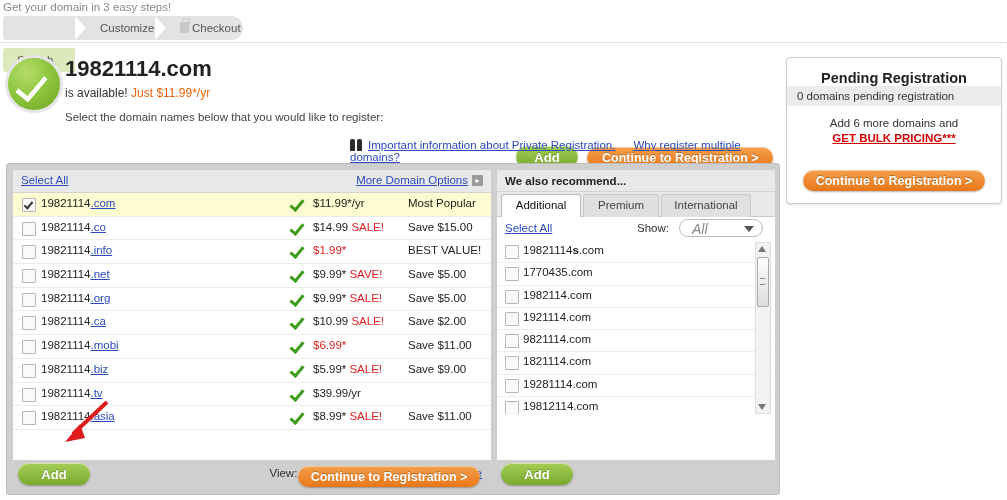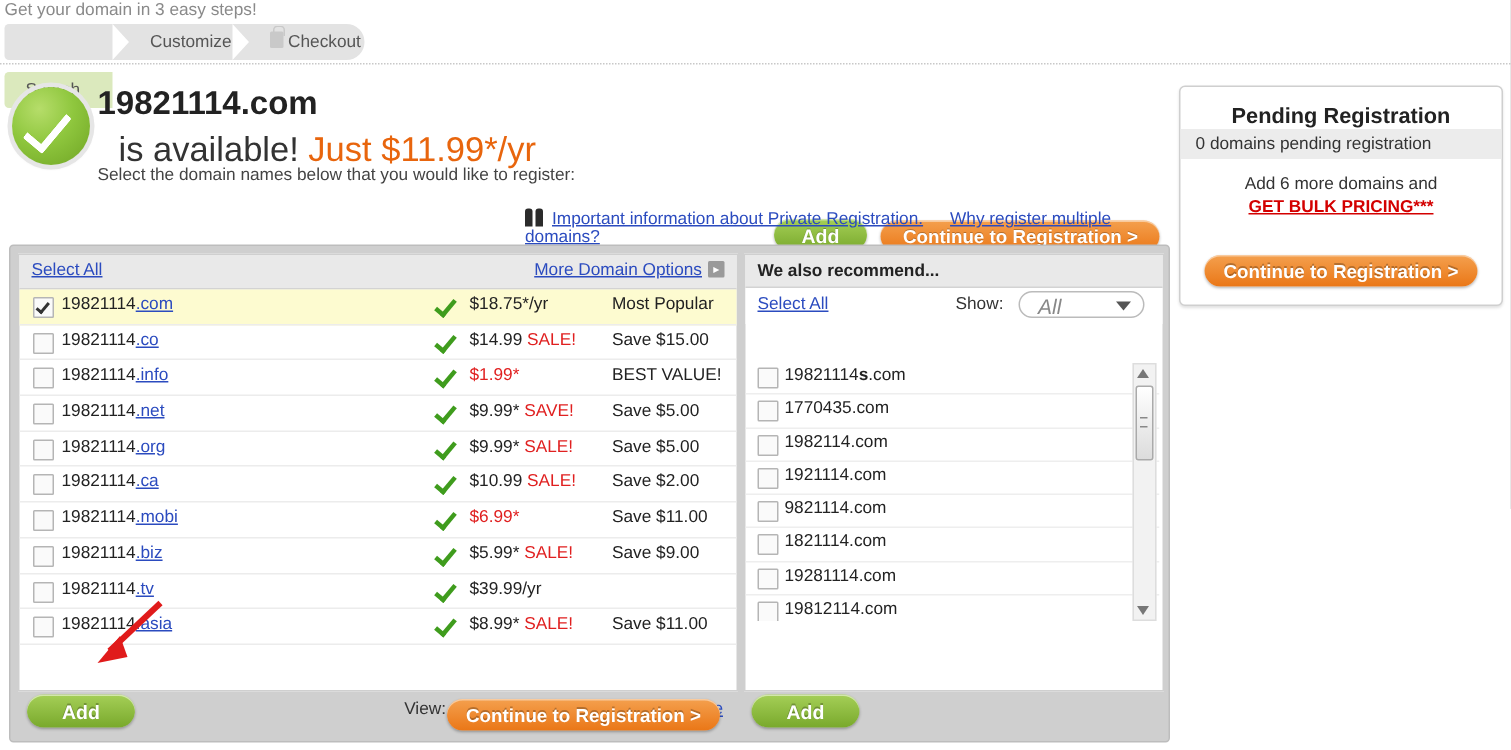--- a/index.html
+++ b/index.html
@@ -32,21 +32,21 @@
   .dotted{position:absolute;left:0;top:42px;width:1007px;border-top:1px dotted #c8c8c8;}
 
   
   .result{position:absolute;left:0;top:48px;width:1007px;height:100px;}
   .check-badge{position:absolute;left:8px;top:10px;width:52px;height:52px;border-radius:50%;
      background:radial-gradient(circle at 35% 28%, #b6dd6a 0%, #8fc73e 45%, #6fa424 100%);
      box-shadow:0 0 0 3px #e6e6e6, 0 1px 3px rgba(0,0,0,.35);}
   .check-badge:after{content:"";position:absolute;left:15px;top:12px;width:12px;height:26px;
      border:5px solid #fff;border-top:none;border-left:none;transform:rotate(40deg);border-radius:2px;}
   .dom-title{position:absolute;left:65px;top:8px;font-size:22px;font-weight:bold;color:#222;}
-  .avail-line{position:absolute;left:65px;top:38px;font-size:23px;color:#333;margin-left:14px;}
+  .avail-line{position:absolute;left:65px;top:38px;font-size:12px;color:#333;}
   .avail-line .price{color:#e8650d;}
   .sub-note{position:absolute;left:65px;top:63px;font-size:11.5px;color:#444;}
 
   .hdr-btns{position:absolute;left:516px;top:98px;}
   .btn{display:inline-block;border:none;cursor:pointer;color:#fff;font-weight:bold;
        font-family:"Liberation Sans",sans-serif;text-align:center;}
   .btn-green{background:linear-gradient(#a5cf57,#79a92c);border-radius:11px;
        box-shadow:inset 0 1px 0 rgba(255,255,255,.5),0 1px 2px rgba(0,0,0,.3);
        text-shadow:0 -1px 0 rgba(0,0,0,.25);}
   .btn-orange{background:linear-gradient(#f4a04e,#ea7717);border-radius:11px;
@@ -198,21 +198,21 @@
   <div class="dom-box">
     <div class="dom-head">
       <a class="lnk sel-all" href="#">Select All</a>
       <span class="mdo"><a class="lnk" href="#">More Domain Options</a><span class="mini-chev">▸</span></span>
     </div>
     <div id="domain-rows">
         <div class="drow sel">
           <span class="cb on"></span>
           <span class="dname">19821114<u>.com</u></span>
           <span class="tick"></span>
-          <span class="dprice">$18.75*/yr</span>
+          <span class="dprice">$11.99*/yr</span>
           <span class="dsave">Most Popular</span>
         </div>
         <div class="drow">
           <span class="cb"></span>
           <span class="dname">19821114<u>.co</u></span>
           <span class="tick"></span>
           <span class="dprice">$14.99 <span class="sale">SALE!</span></span>
           <span class="dsave">Save $15.00</span>
         </div>
         <div class="drow">
@@ -281,20 +281,25 @@
       <b><a href="#">Available</a></b>
       <span>|</span>
       <a href="#">Backorder</a>
       <span>|</span>
       <a href="#">Unavailable</a>
     </span>
   </div>
 
   <div class="rec-box">
     <div class="rec-head">We also recommend...</div>
+    <div class="tabs">
+      <div class="tab tab1 on">Additional</div>
+      <div class="tab tab2">Premium</div>
+      <div class="tab tab3">International</div>
+    </div>
     <div class="rec-tools">
       <a class="lnk sel-all" href="#">Select All</a>
       <span class="show-lbl">Show:</span>
       <div class="show-sel">
         <span>All</span>
         <span class="arw"></span>
       </div>
     </div>
     <div class="rec-list" id="rec-rows">
         <div class="rrow">

